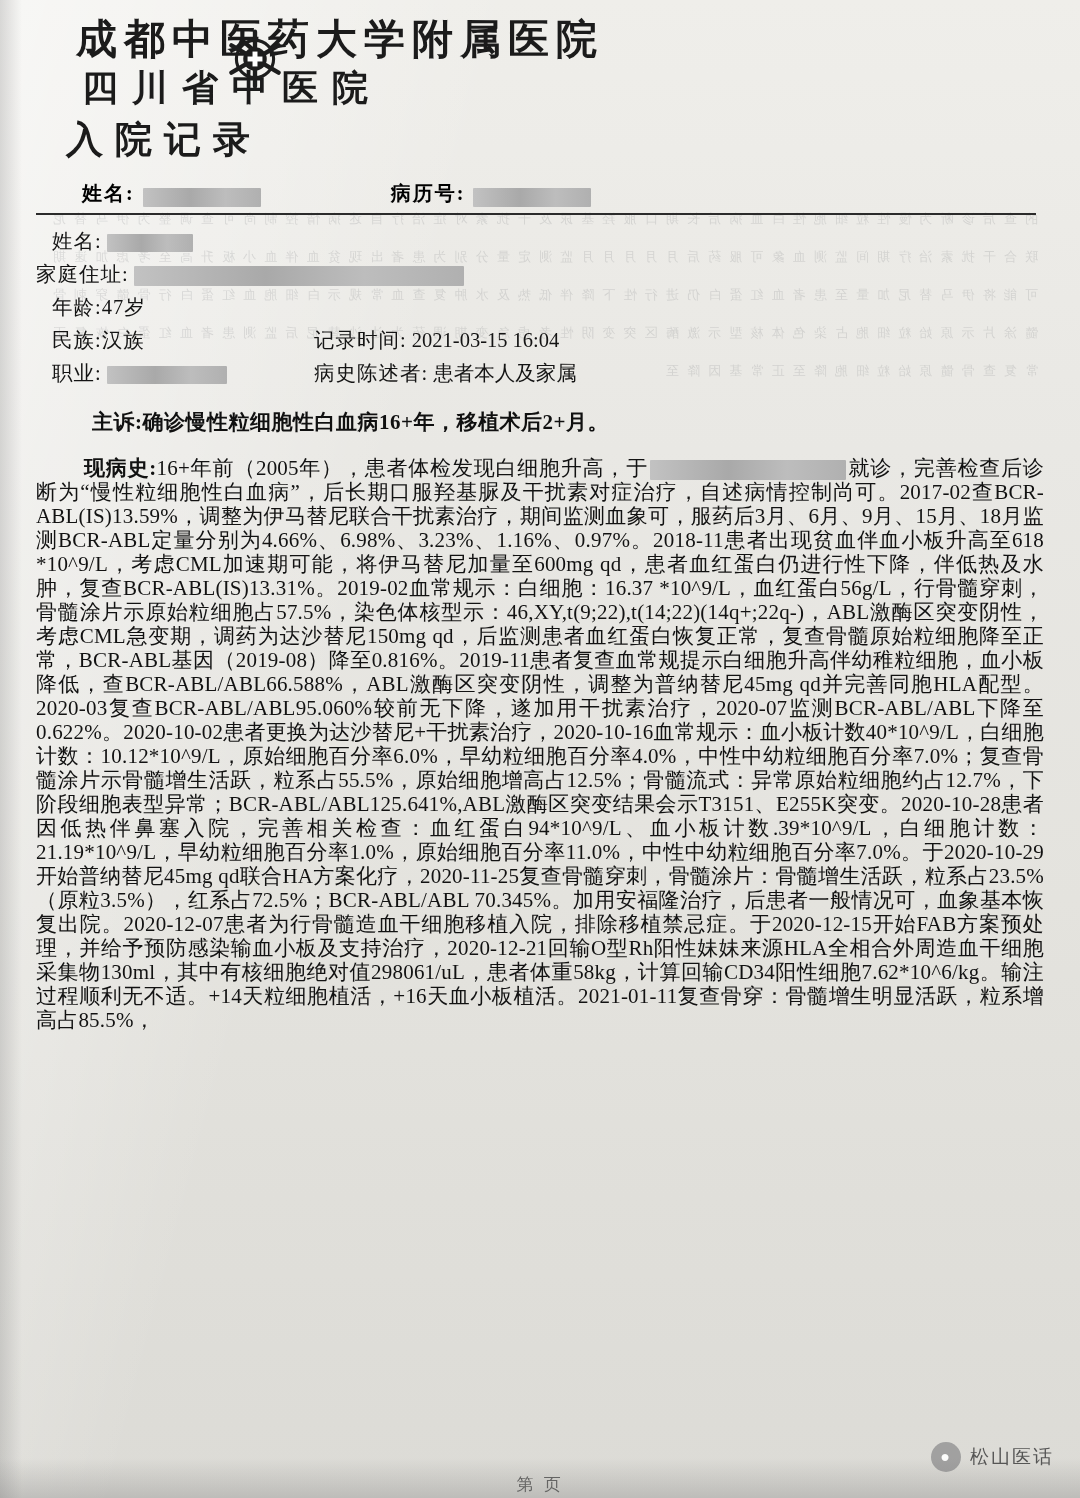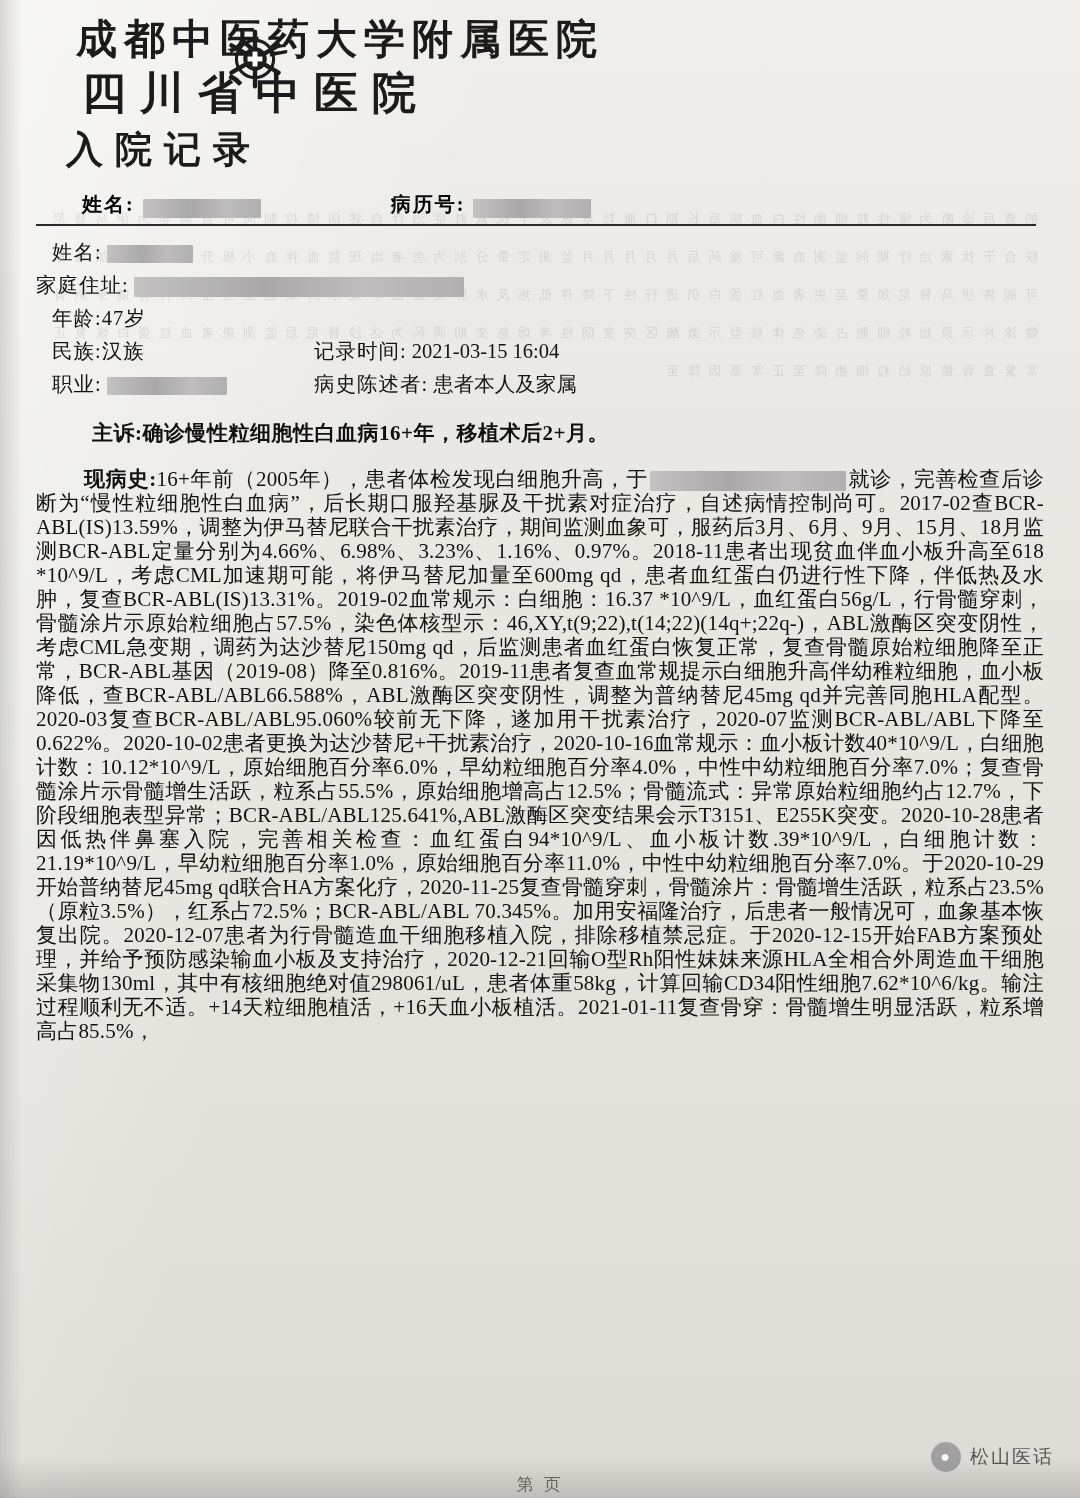--- a/index.html
+++ b/index.html
@@ -54,21 +54,21 @@
   }
   .h1 {
     font-size: 41px;
     letter-spacing: 7px;
     font-weight: bold;
     color: #1b1b1b;
     padding-left: 40px;
     line-height: 1.25;
   }
   .h2 {
-    font-size: 44px;
+    font-size: 36px;
     letter-spacing: 14px;
     font-weight: bold;
     color: #1b1b1b;
     padding-left: 46px;
     line-height: 1.3;
   }
   .h3 {
     font-size: 37px;
     letter-spacing: 12px;
     font-weight: bold;

